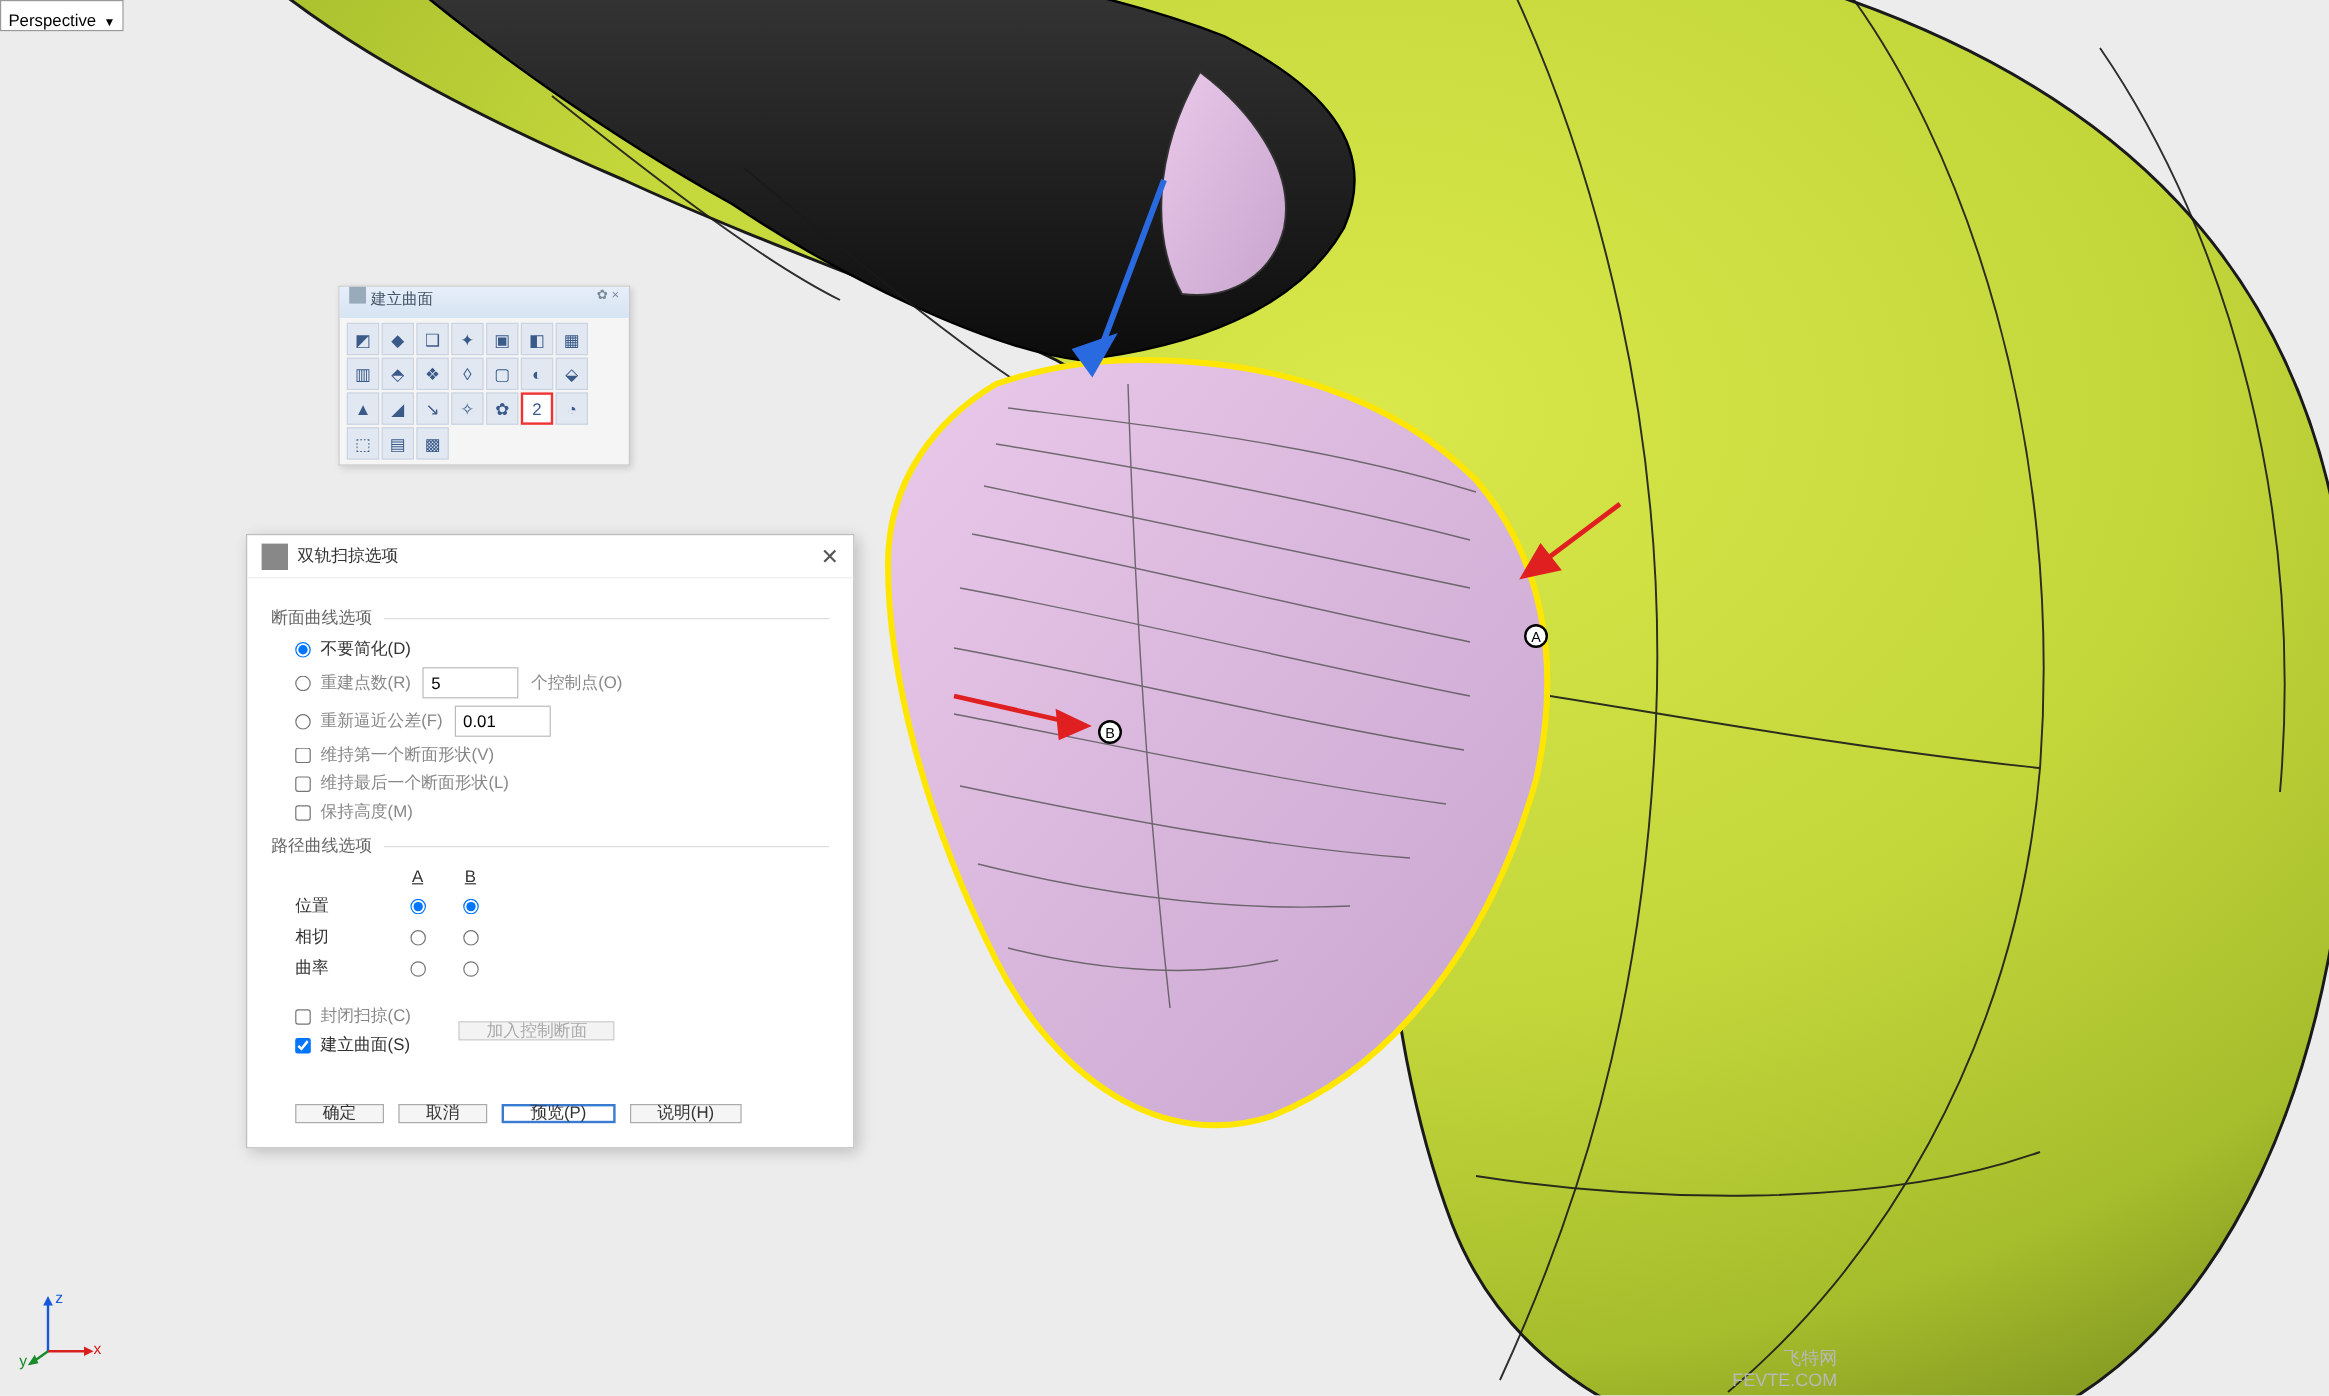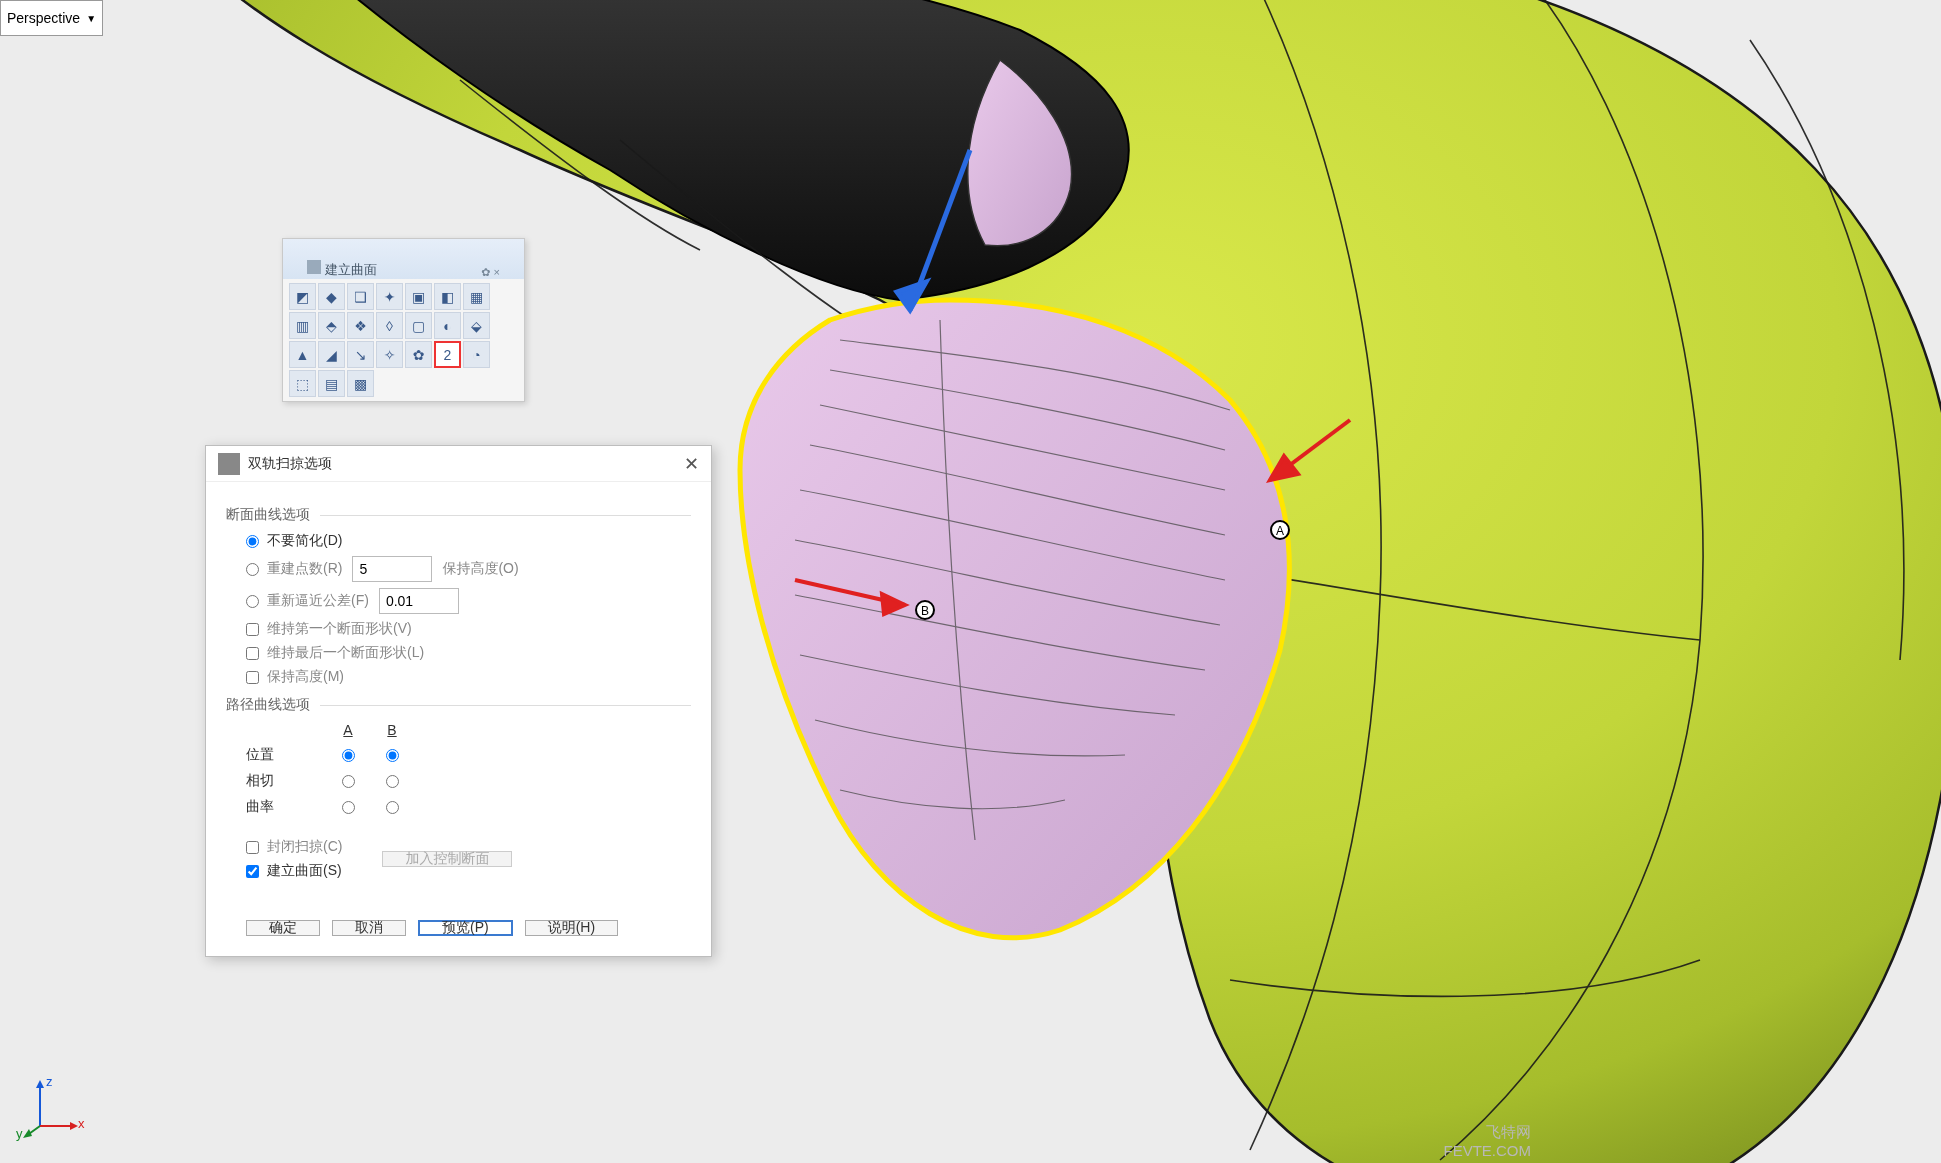--- a/index.html
+++ b/index.html
@@ -1,27 +1,27 @@
 <!DOCTYPE html>
 <html><head>
 <meta charset="utf-8">
 <style>
 *{margin:0;padding:0;box-sizing:border-box;font-family:"Microsoft YaHei",Arial,sans-serif}
 body{width:1941px;height:1163px;background:#f0f0f0;position:relative;overflow:hidden}
 
 
-.vp-dd{position:absolute;left:0;top:0;background:#fff;border:1px solid #999;height:36px;display:flex;align-items:center;padding:0 6px;font-size:14px}
+.vp-dd{position:absolute;left:0;top:0;background:#fff;border:1px solid #999;height:26px;display:flex;align-items:flex-end;padding:0 6px;font-size:14px}
 .vp-dd .tri{margin-left:6px;font-size:10px}
 
 
 .viewport{position:absolute;left:0;top:0;width:1941px;height:1163px;background:#ececec;z-index:-1}
 
 
 .tb-panel{position:absolute;left:282px;top:238px;width:243px;background:#f5f5f5;border:1px solid #c9c9c9;box-shadow:2px 2px 6px rgba(0,0,0,.15)}
-.tb-title{height:40px;background:linear-gradient(#e6eef9,#d7e4f3);display:flex;align-items:flex-end;padding:0 24px;font-size:13px;color:#456;justify-content:space-between}
+.tb-title{height:26px;background:linear-gradient(#e6eef9,#d7e4f3);display:flex;align-items:flex-start;padding:0 8px;font-size:13px;color:#456;justify-content:space-between}
 .tb-title .t-ic{width:14px;height:14px;background:#9ab;display:inline-block;margin-right:4px}
 .tb-title .gear{font-size:11px;color:#789}
 .tb-grid{padding:4px 6px;display:flex;flex-wrap:wrap;gap:2px}
 .tb-btn{width:27px;height:27px;background:#e1e8f1;border:1px solid #cbd4e1;display:flex;align-items:center;justify-content:center;font-size:14px;color:#3a5a8a}
 .tb-btn.hl{border:2px solid #e33;background:#fff}
 
 
 .dlg{position:absolute;left:205px;top:445px;width:507px;background:#fff;border:1px solid #bdbdbd;box-shadow:3px 3px 12px rgba(0,0,0,.2);font-size:14px;color:#333}
 .dlg-hd{height:36px;display:flex;align-items:center;justify-content:space-between;padding:0 12px;border-bottom:1px solid #eee}
 .dlg-hd .ic{width:22px;height:22px;background:#888;display:inline-block;margin-right:8px;vertical-align:middle}
@@ -196,21 +196,21 @@
 
     <label class="row active">
       <input type="radio" name="simp" checked="" style="">
       <span>不要简化(D)</span>
     </label>
 
     <label class="row">
       <input type="radio" name="simp" style="">
       <span>重建点数(R)</span>
       <input class="inp" value="5" style="">
-      <span>保持高度(O)</span>
+      <span>个控制点(O)</span>
     </label>
 
     <label class="row">
       <input type="radio" name="simp" style="">
       <span>重新逼近公差(F)</span>
       <input class="inp" value="0.01" style="">
     </label>
 
     <label class="row">
       <input type="checkbox" style="">

